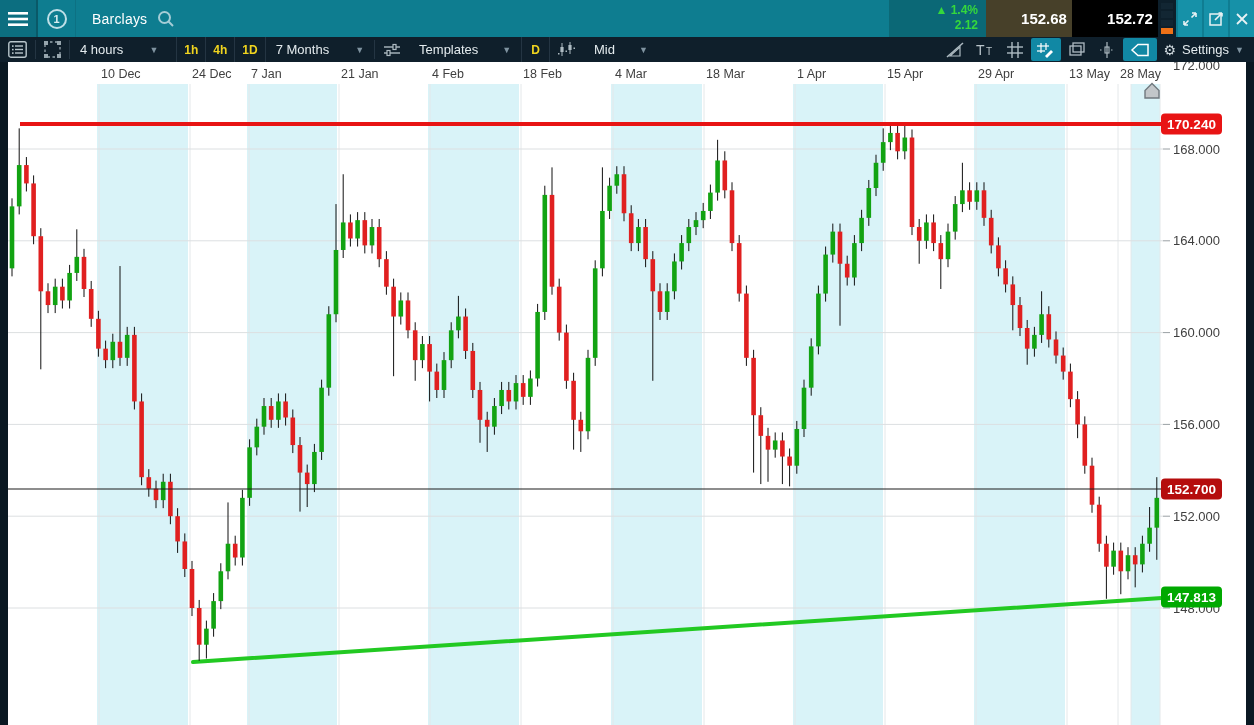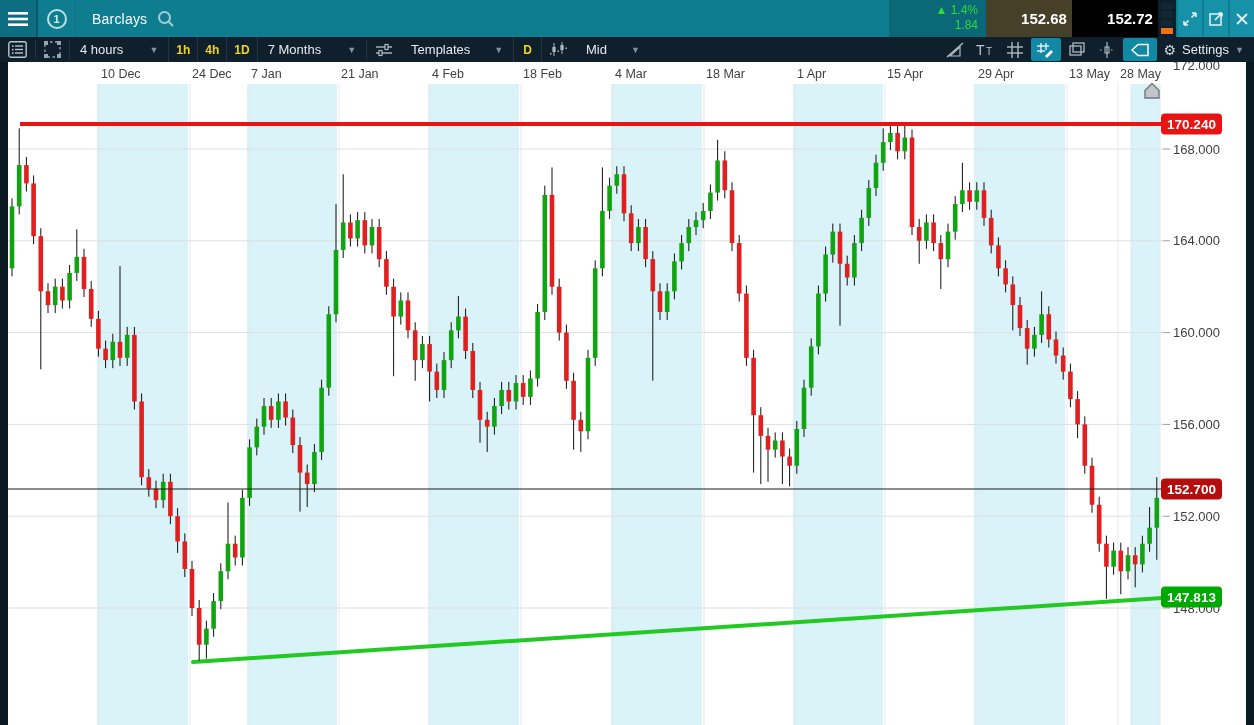--- a/index.html
+++ b/index.html
@@ -8,37 +8,37 @@
   .app { width:1254px; height:725px; display:flex; flex-direction:column; }
 
   
   header { height:37px; background:#0e7d90; display:flex; align-items:stretch; flex:0 0 37px; }
   .h-tile { width:38px; background:#0c6e80; display:flex; align-items:center; justify-content:center; border-right:2px solid #0a5968; cursor:pointer; }
   .h-badge { width:38px; display:flex; align-items:center; justify-content:center; border-right:1px solid #0d7183; }
   .badge-circle { width:20px; height:20px; border-radius:50%; border:2px solid #bfdfe7; color:#d9eef2; font-size:11px; font-weight:bold; display:flex; align-items:center; justify-content:center; }
   .h-title { display:flex; align-items:center; color:#ffffff; font-size:14px; padding-left:16px; letter-spacing:0.2px; }
   .h-search { display:flex; align-items:center; padding-left:10px; cursor:pointer; }
   .spacer { flex:1; }
-  .change-panel { width:97px; background:#0b6descended; background:#0b6876; color:#35d83c; font-weight:normal; font-size:12px; text-align:right; padding:3px 8px 0 16px; line-height:15px; }
+  .change-panel { width:97px; background:#0b6descended; background:#0b6876; color:#35d83c; font-weight:bold; font-size:12px; text-align:right; padding:3px 8px 0 16px; line-height:15px; }
   .price-btn { display:flex; align-items:center; justify-content:center; gap:6px; color:#fff; font-size:15px; font-weight:bold; width:86px; cursor:pointer; border:none;padding-left:36px; }
   .sell { background:#474029; }
   .buy  { background:#000000; }
   .gauge { width:18px; background:#0d1f2b; display:flex; flex-direction:column; padding:3px 3px; gap:2px; cursor:pointer; }
   .gauge .cell { flex:1; background:#122633; }
   .gauge .cell.hot { background:#ed7117; }
   .win-btn { width:26px; background:#1691a8; border:none; border-left:2px solid #0f7d92; display:flex; align-items:center; justify-content:center; cursor:pointer; }
 
   
   .toolbar { height:25px; background:#0f1f2b; display:flex; align-items:stretch; flex:0 0 25px; color:#e4ebee; font-size:13px; }
   .t-ico { display:flex; align-items:center; justify-content:center; padding:0 8px; cursor:pointer; }
   .t-sep { width:1px; background:#243543; margin:3px 0; }
   .t-dd { display:flex; align-items:center; gap:26px; padding:12px 10px; cursor:pointer; white-space:nowrap; }
   .t-dd .caret, .caret { color:#7f93a0; font-size:9px; }
   .t-dd.small { gap:24px; }
-  .qtf { display:flex; align-items:center; border-left:1px solid #243543; border-right:1px solid #243543; }
+  .qtf { display:flex; align-items:center; border-left:1px solid #243543; border-right:1px solid #243543;margin-left:8px; }
   .qtf span { color:#f0d41f; font-weight:bold; font-size:12px; padding:0 7px; border-right:1px solid #243543; cursor:pointer; height:100%; display:flex; align-items:center; }
   .qtf span:last-child { border-right:none; }
   .ybadge { color:#f0d41f; font-weight:bold; font-size:12px; display:flex; align-items:center; padding:0 9px; border-left:1px solid #243543; border-right:1px solid #243543; cursor:pointer; }
   .t-right { display:flex; align-items:stretch; }
   .t-btn { display:flex; align-items:center; justify-content:center; width:30px; cursor:pointer; }
   .t-btn.active { background:#1188a4; border-radius:2px; margin:1px 1px; }
   .settings { display:flex; align-items:center; gap:6px; padding:0 10px 0 6px; cursor:pointer; }
   .gear { color:#cdd7dc; font-size:14px; }
 
   
@@ -64,21 +64,21 @@
     <div class="h-title">Barclays</div>
     <div class="h-search">
       <svg width="18" height="18">
         <circle cx="7.5" cy="7.5" r="5.5" fill="none" stroke="#a5cdd6" stroke-width="2"></circle>
         <line x1="11.5" y1="11.5" x2="16" y2="16" stroke="#a5cdd6" stroke-width="2"></line>
       </svg>
     </div>
     <div class="spacer"></div>
     <div class="change-panel">
       <div><span>▲</span> <span>1.4%</span></div>
-      <div>1.84</div>
+      <div>2.12</div>
     </div>
     <button class="price-btn sell">
       <span>152.68</span>
       <svg width="13" height="18">
         <path d="M2 2 Q9 3 9 10 L9 13" fill="none" stroke="#d99427" stroke-width="2.6"></path>
         <path d="M5.4 12 L12.6 12 L9 17.5 Z" fill="#d99427"></path>
       </svg>
     </button>
     <button class="price-btn buy">
       <span>152.72</span>

